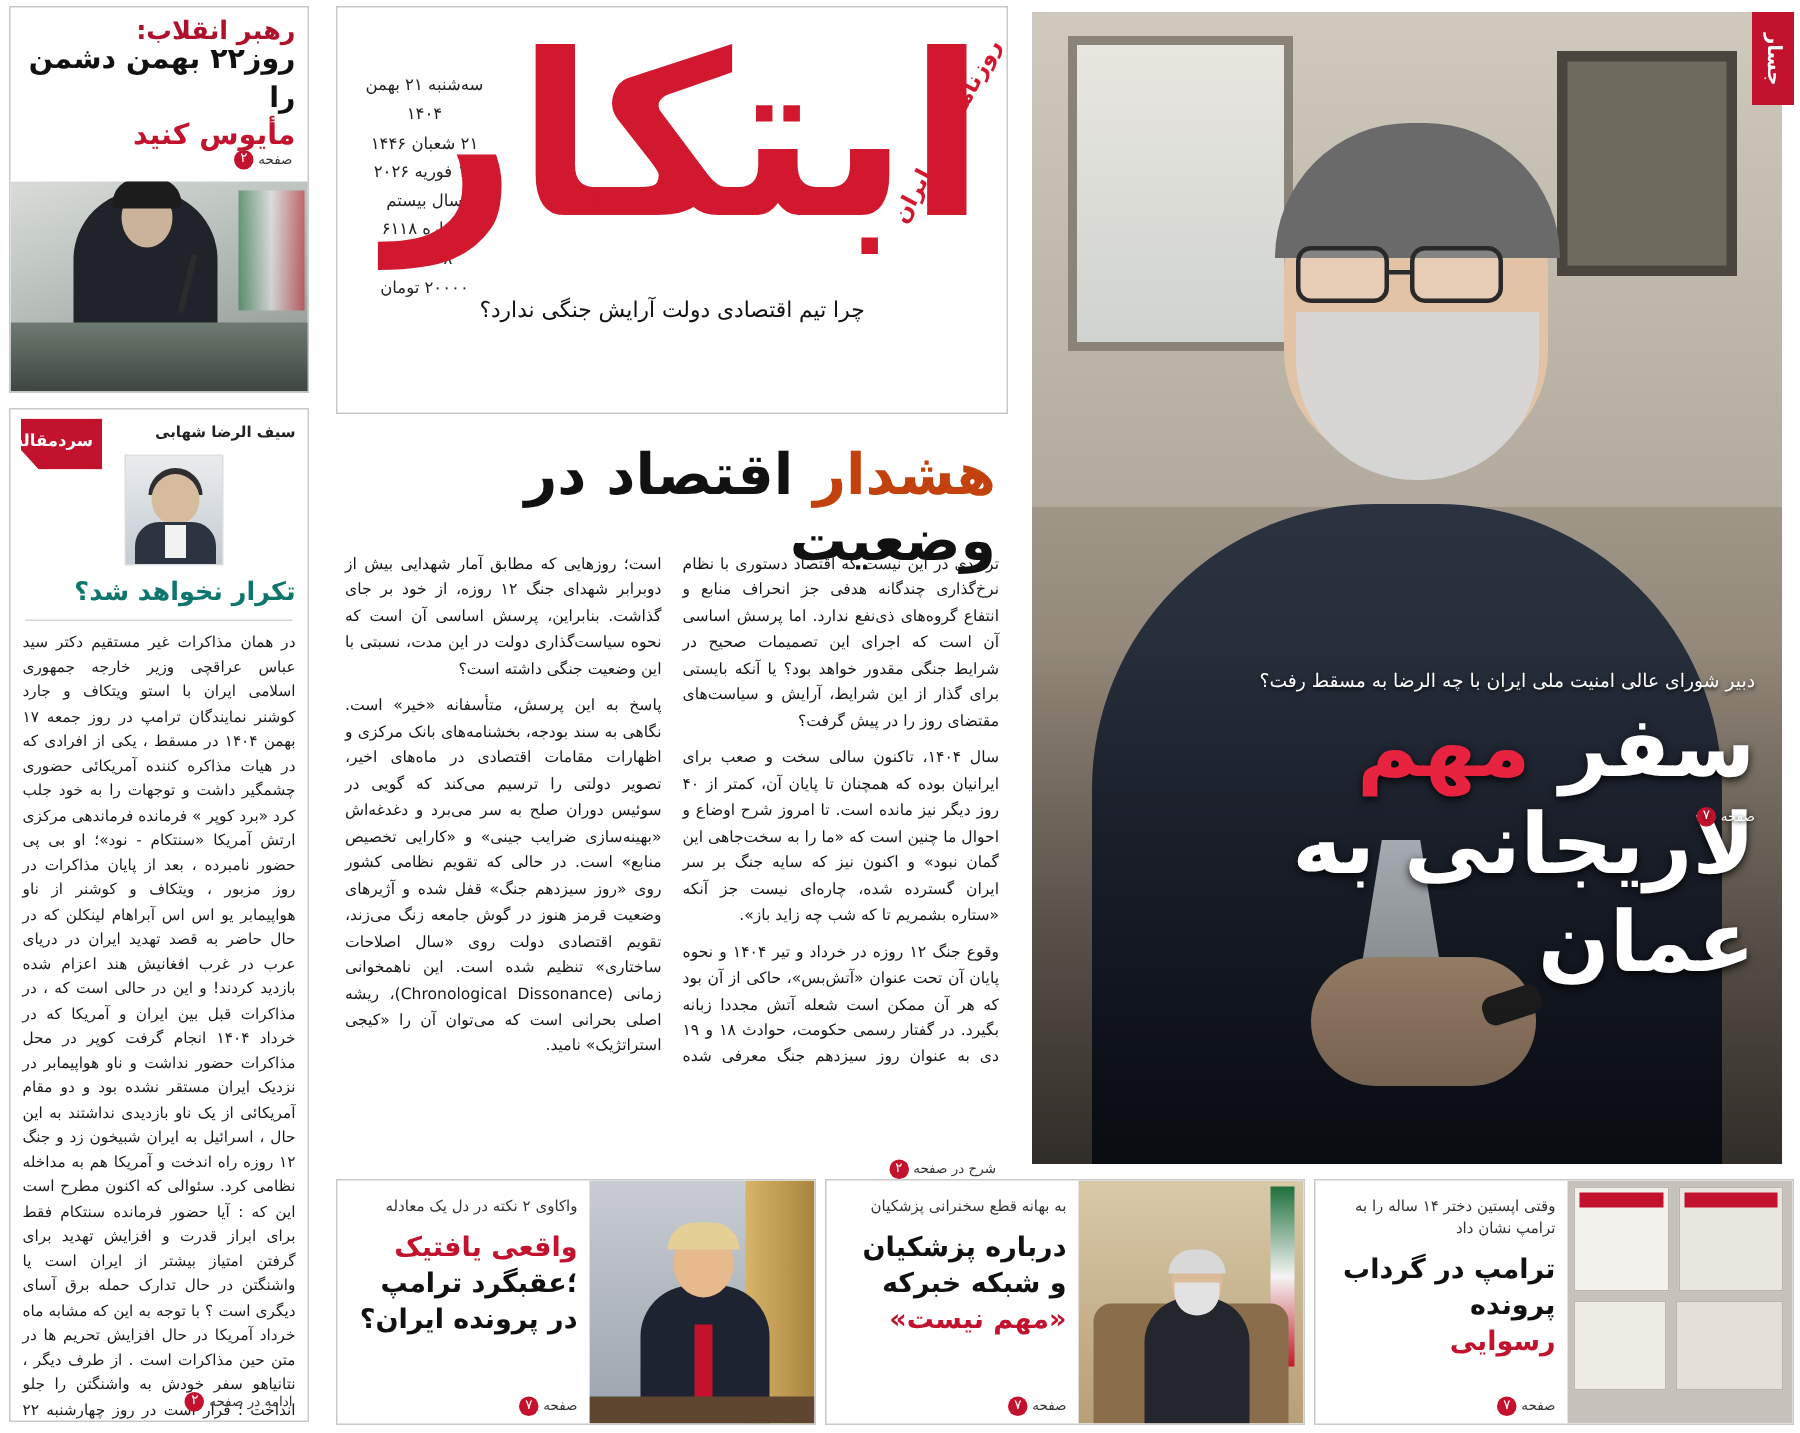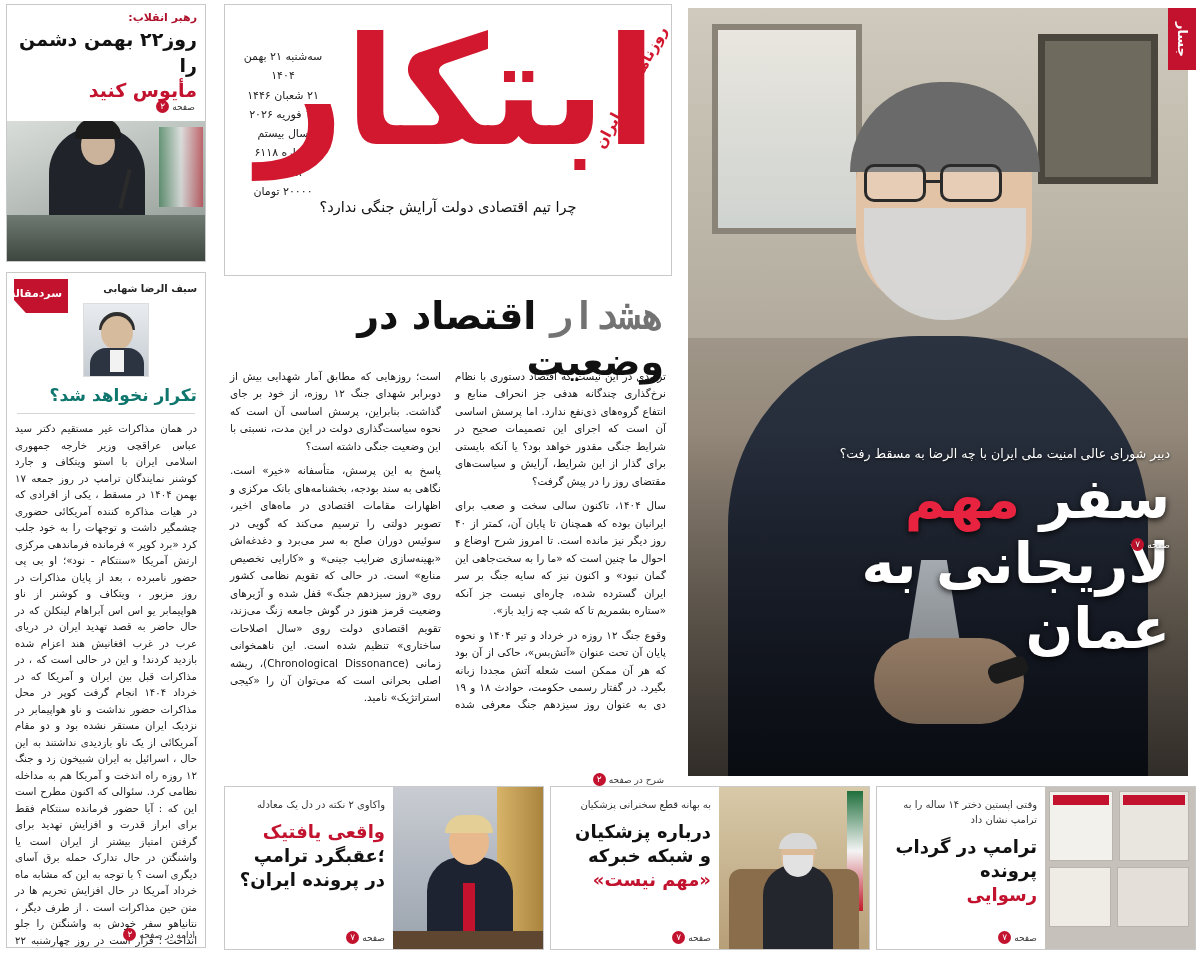--- a/index.html
+++ b/index.html
@@ -28,21 +28,21 @@
     position: absolute;
     left: 6px; top: 4px;
     width: 200px; height: 258px;
     border: 1px solid #c9c9c9;
     background: #fff;
     overflow: hidden;
   }
   .lead-kicker {
     position: absolute;
     right: 8px; top: 6px;
-    font-size: 11px; color: #b0112a;
+    font-size: 17px; color: #b0112a;
     font-weight: bold;
     direction: rtl;
   }
   .lead-title {
     position: absolute;
     right: 8px; top: 22px; left: 8px;
     font-size: 19px;
     line-height: 1.35;
     font-weight: bold;
     color: #111;
@@ -213,21 +213,21 @@
     left: 224px; top: 280px;
     width: 448px; height: 500px;
   }
   .main-headline {
     position: absolute;
     right: 8px; left: 8px; top: 14px;
     text-align: right;
     font-size: 38px; font-weight: bold; color: #111; direction: rtl;
     letter-spacing: -1px;
   }
-  .main-headline .hl { color: #737373; font-family: Liberation Mono, monospace; }
+  .main-headline .hl { color: #c2410c; }
   .main-body {
     position: absolute;
     left: 6px; right: 6px; top: 88px;
     columns: 2;
     column-gap: 14px;
     column-rule: 0px solid #ddd;
     font-size: 10.4px;
     line-height: 1.68;
     color: #161616;
     text-align: justify;

